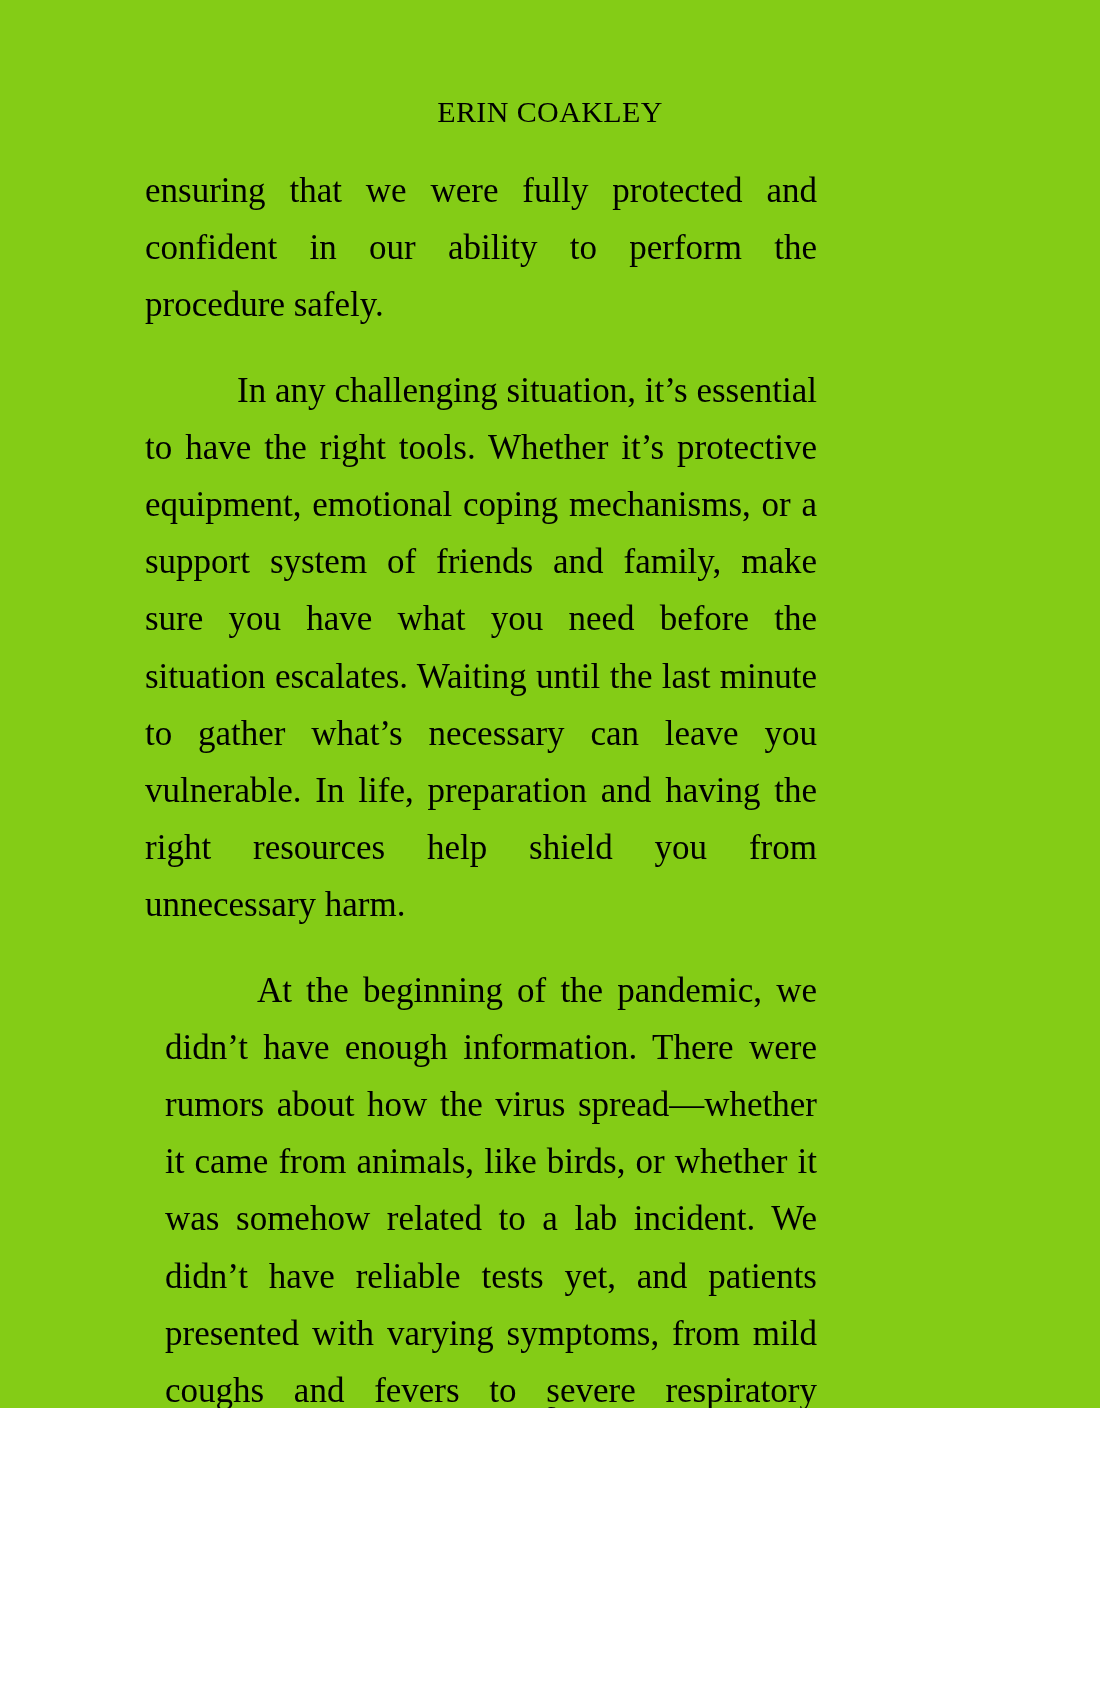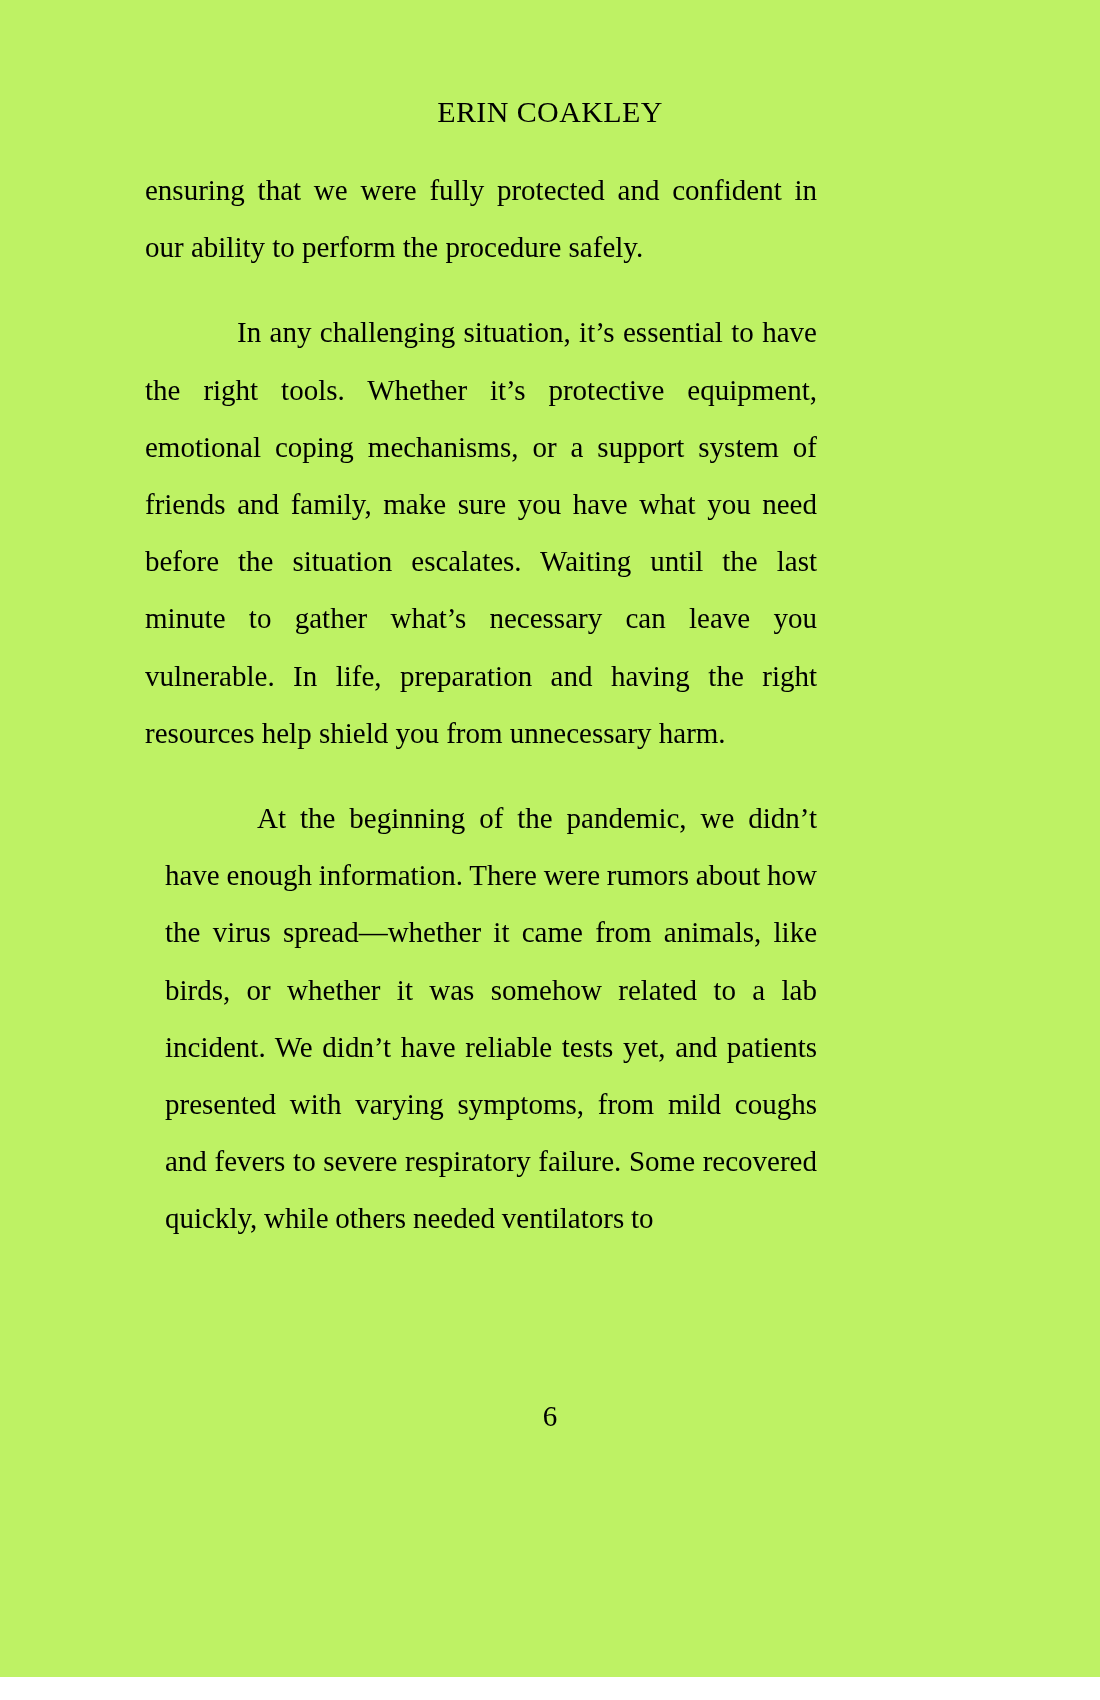--- a/index.html
+++ b/index.html
@@ -11,22 +11,22 @@
 
   body {
     font-family: "Liberation Serif", "DejaVu Serif", serif;
     color: #000000;
     -webkit-font-smoothing: antialiased;
   }
 
   .page {
     position: relative;
     width: 1100px;
-    height: 1677px;
-    background: #bef264;
+    height: 1408px;
+    background: #84cc16;
     overflow: hidden;
     box-sizing: border-box;
   }
 
   
   .running-header {
     position: absolute;
     top: 92px;
     left: 0;
     width: 1100px;
@@ -41,21 +41,21 @@
   
   .text-block {
     position: absolute;
     top: 162px;
     left: 145px;
     width: 672px;
   }
 
   .para {
     margin: 0;
-    font-size: 29px;
+    font-size: 35px;
     line-height: 57.2px;
     text-align: justify;
     text-justify: inter-word;
     hyphens: none;
     -webkit-hyphens: none;
     text-indent: 0;
   }
 
   .para.indent {
     text-indent: 92px;

